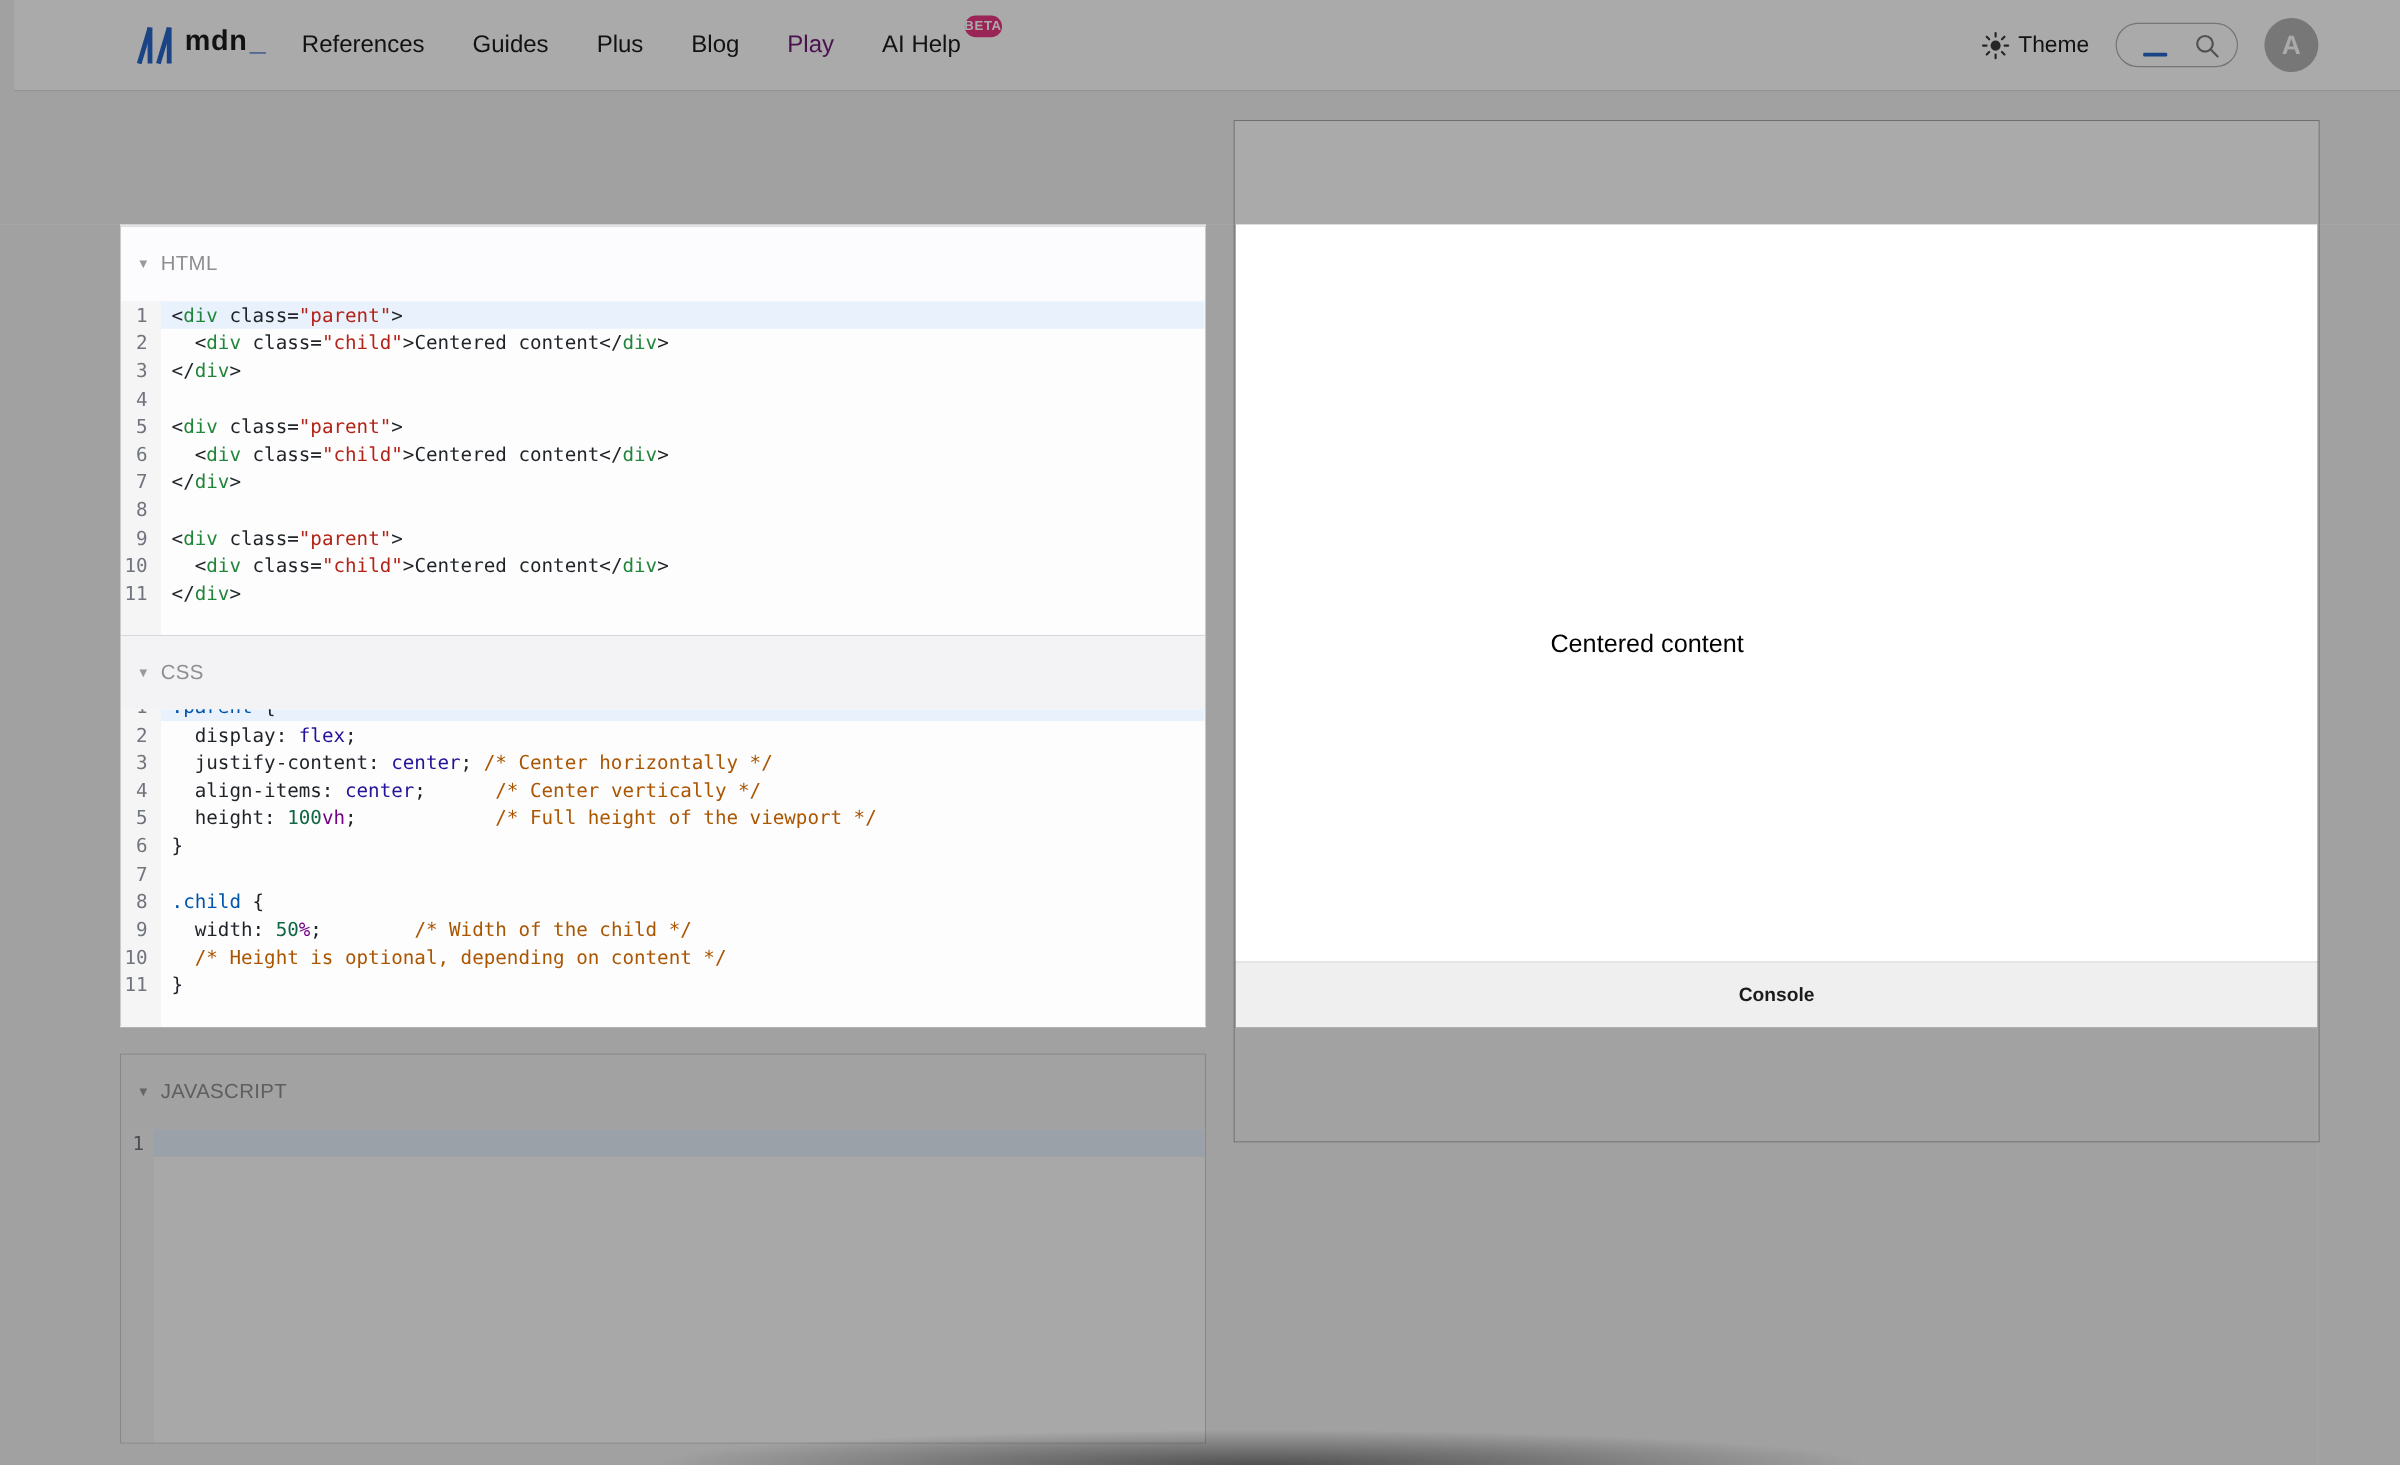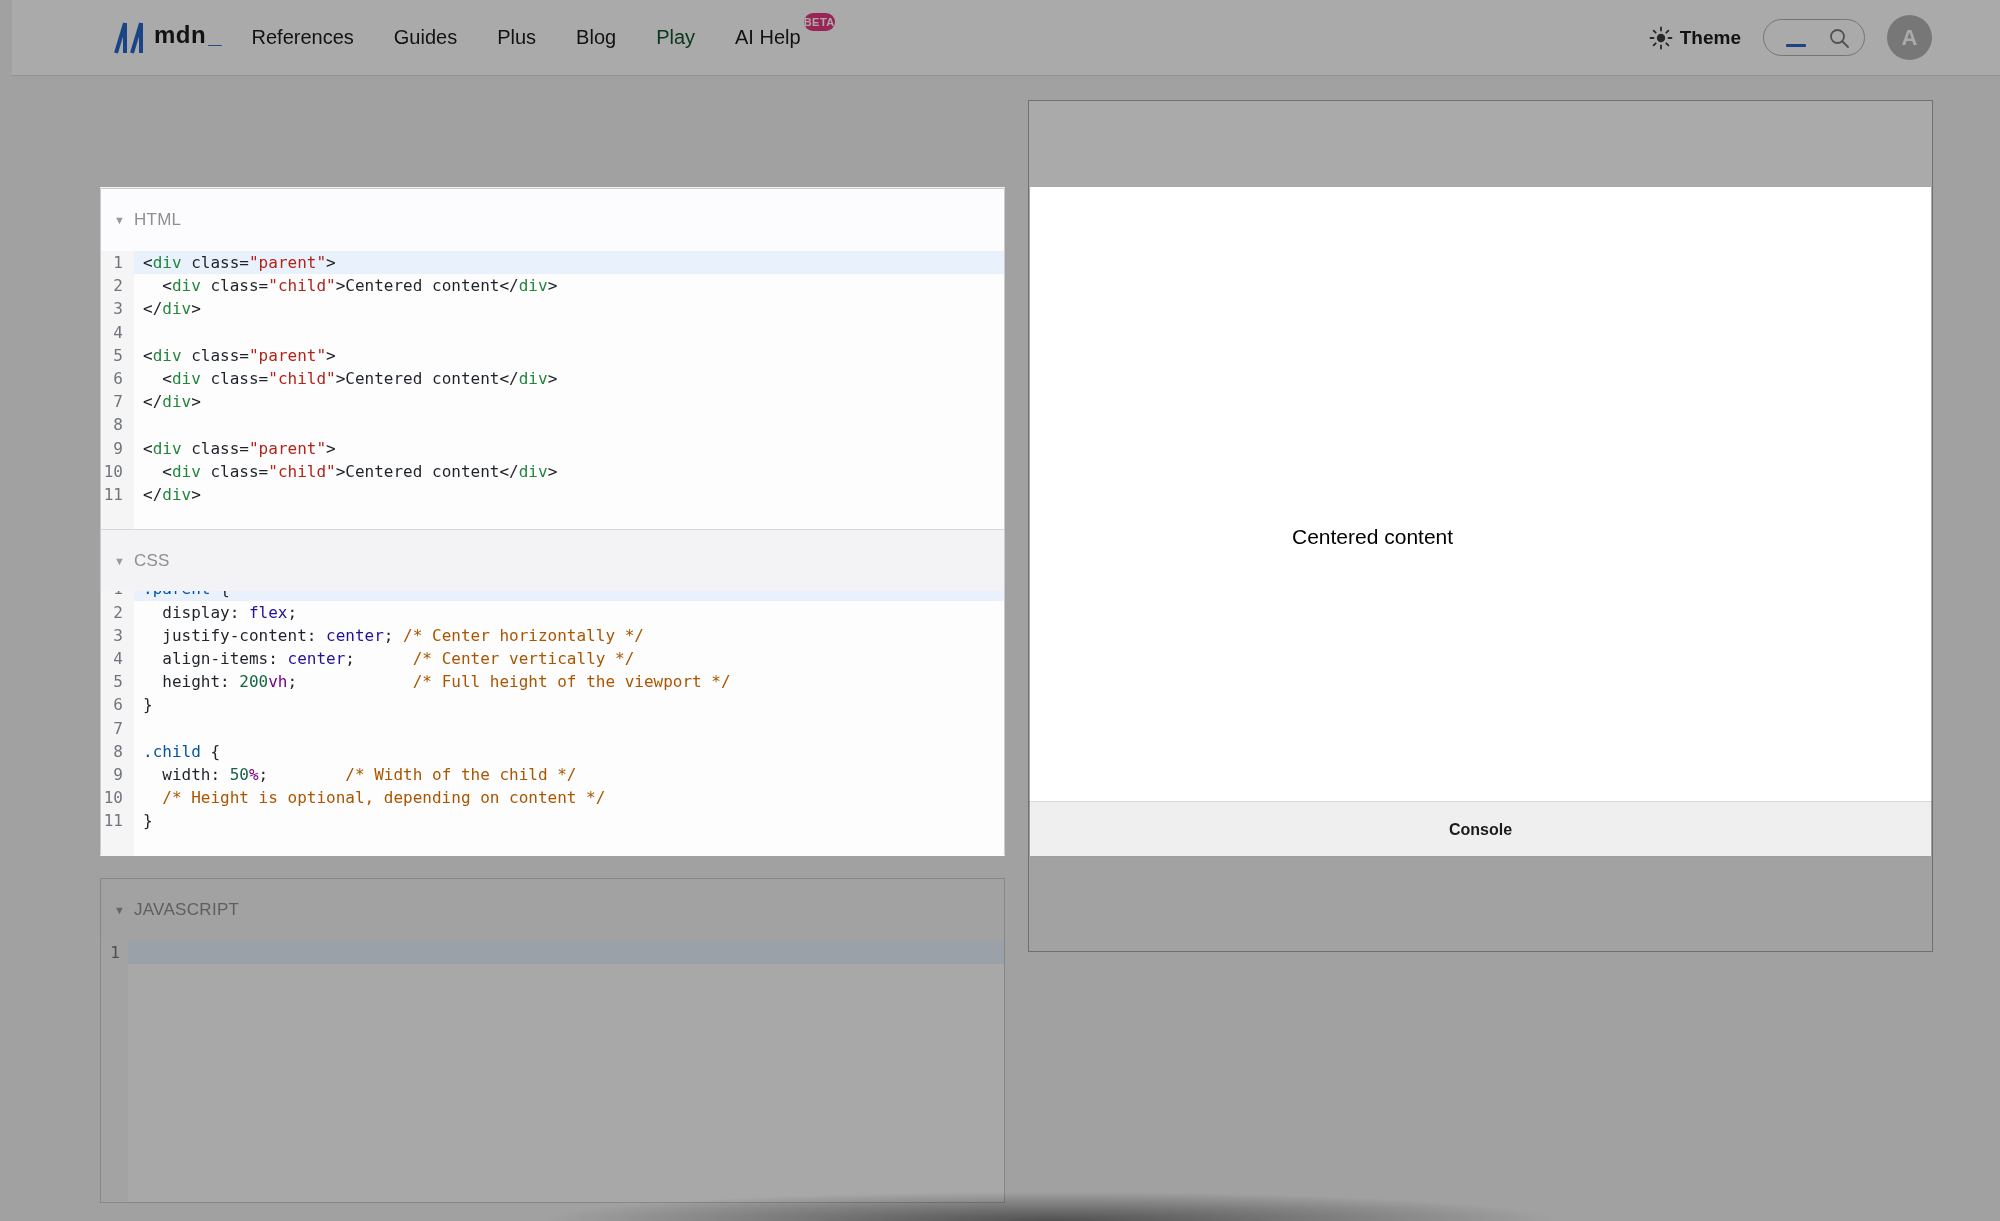--- a/index.html
+++ b/index.html
@@ -9,26 +9,26 @@
 
   
   .nav{position:absolute;left:12px;top:0;width:2000px;height:76px;background:#fff;
        border-bottom:1px solid #dcdcdc;display:flex;align-items:center;}
   .logo{display:flex;align-items:baseline;margin-left:100px;cursor:pointer;}
   .logo svg{align-self:center;}
   .logo-text{font-size:24px;font-weight:700;margin-left:6px;letter-spacing:.5px;}
   .logo-underscore{color:var(--accent);font-weight:700;font-size:24px;margin-left:2px;}
   .nav-items{display:flex;align-items:center;gap:40px;margin-left:30px;font-size:20px;}
   .nav-item{cursor:pointer;white-space:nowrap;position:relative;}
-  .nav-item.muted{color:#14532d;}
+  .nav-item.muted{color:#701a75;}
   .beta-badge{background:var(--beta);color:#fff;font-size:11px;font-weight:700;
               padding:3px 0;border-radius:10px;letter-spacing:.5px;position:relative;
               top:-10px;left:3px;}
   .nav-right{margin-left:auto;margin-right:80px;display:flex;align-items:center;gap:22px;}
-  .theme-toggle{display:flex;align-items:center;gap:7px;font-size:19px;font-weight:700;cursor:pointer;}
+  .theme-toggle{display:flex;align-items:center;gap:7px;font-size:19px;font-weight:400;cursor:pointer;}
   .search-pill{width:102px;height:37px;border:1.5px solid #b0b0b0;border-radius:19px;
                position:relative;background:#fff;cursor:text;}
   .search-caret{position:absolute;left:22px;bottom:8px;width:20px;height:3.5px;
                 background:var(--accent);border-radius:1px;}
   .search-pill svg{position:absolute;right:13px;top:7px;}
   .avatar{width:45px;height:45px;border-radius:50%;background:#b3b3b3;color:#fff;
           display:flex;align-items:center;justify-content:center;font-weight:700;
           font-size:22px;cursor:pointer;}
 
   
@@ -174,21 +174,21 @@
     <div class="ed-header gray-h">
       <span class="ed-caret">▼</span>
       <span class="ed-label">CSS</span>
     </div>
     <div class="code-area css-code">
       <div class="css-scroll">
           <div class="cm-line active"><span class="gut">1</span><span class="code"><span class="tk-sel">.parent</span><span class="tk-p"> {</span></span></div>
           <div class="cm-line"><span class="gut">2</span><span class="code"><span class="tk-p">  display: </span><span class="tk-atom">flex</span><span class="tk-p">;</span></span></div>
           <div class="cm-line"><span class="gut">3</span><span class="code"><span class="tk-p">  justify-content: </span><span class="tk-atom">center</span><span class="tk-p">; </span><span class="tk-cmt">/* Center horizontally */</span></span></div>
           <div class="cm-line"><span class="gut">4</span><span class="code"><span class="tk-p">  align-items: </span><span class="tk-atom">center</span><span class="tk-p">;      </span><span class="tk-cmt">/* Center vertically */</span></span></div>
-          <div class="cm-line"><span class="gut">5</span><span class="code"><span class="tk-p">  height: </span><span class="tk-num">200</span><span class="tk-unit">vh</span><span class="tk-p">;            </span><span class="tk-cmt">/* Full height of the viewport */</span></span></div>
+          <div class="cm-line"><span class="gut">5</span><span class="code"><span class="tk-p">  height: </span><span class="tk-num">100</span><span class="tk-unit">vh</span><span class="tk-p">;            </span><span class="tk-cmt">/* Full height of the viewport */</span></span></div>
           <div class="cm-line"><span class="gut">6</span><span class="code"><span class="tk-p">}</span></span></div>
           <div class="cm-line"><span class="gut">7</span><span class="code"></span></div>
           <div class="cm-line"><span class="gut">8</span><span class="code"><span class="tk-sel">.child</span><span class="tk-p"> {</span></span></div>
           <div class="cm-line"><span class="gut">9</span><span class="code"><span class="tk-p">  width: </span><span class="tk-num">50</span><span class="tk-unit">%</span><span class="tk-p">;        </span><span class="tk-cmt">/* Width of the child */</span></span></div>
           <div class="cm-line"><span class="gut">10</span><span class="code"><span class="tk-p">  </span><span class="tk-cmt">/* Height is optional, depending on content */</span></span></div>
           <div class="cm-line"><span class="gut">11</span><span class="code"><span class="tk-p">}</span></span></div>
         </div>
     </div>
   </div>
 

